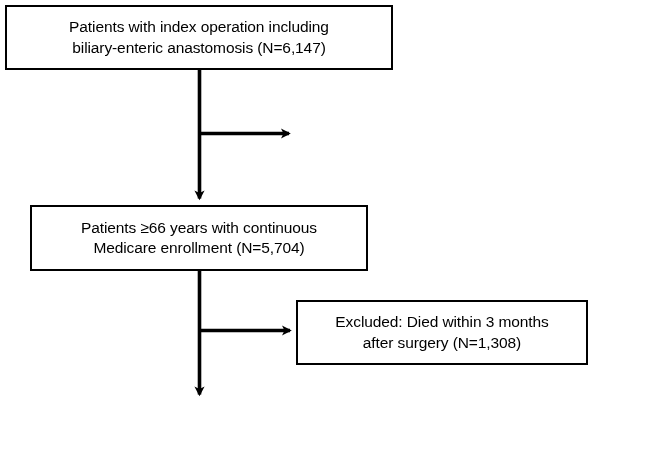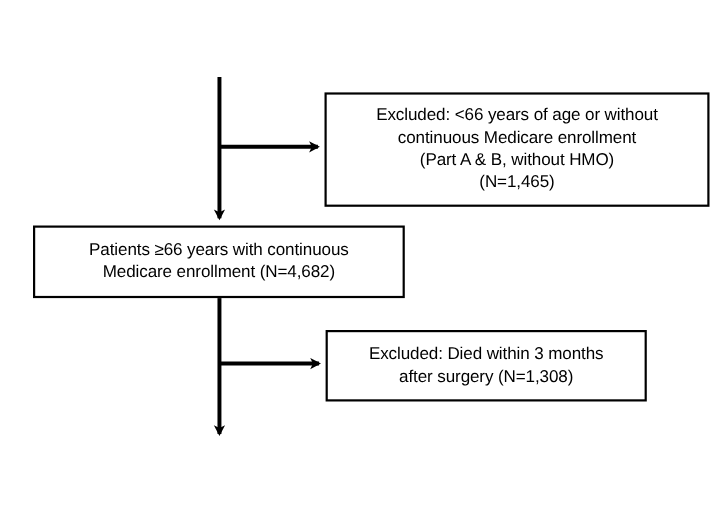--- a/index.html
+++ b/index.html
@@ -74,31 +74,29 @@
 
     <g>
       <line x1="199.5" y1="271" x2="199.5" y2="394.5" stroke="#000000" stroke-width="3.6" marker-end="url(#arrowhead)"></line>
     </g>
 
     <g>
       <line x1="199.5" y1="330.5" x2="290" y2="330.5" stroke="#000000" stroke-width="3.6" marker-end="url(#arrowhead)"></line>
     </g>
   </svg>
 
+  <div class="node" id="node-cohort-initial">
+    <span class="lines">Patients with index operation including
+biliary-enteric anastomosis (N=6,147)</span>
+  </div>
 
-  <div class="node" id="node-exclusion-age">
-    <span class="lines">Excluded: &lt;66 years of age or without
-continuous Medicare enrollment
-(Part A &amp; B, without HMO)
-(N=1,465)</span>
-  </div>
 
   <div class="node" id="node-cohort-elig">
     <span class="lines">Patients ≥66 years with continuous
-Medicare enrollment (N=4,682)</span>
+Medicare enrollment (N=5,704)</span>
   </div>
 
   <div class="node" id="node-exclusion-died">
     <span class="lines">Excluded: Died within 3 months
 after surgery (N=1,308)</span>
   </div>
 
 
 </div>
 

